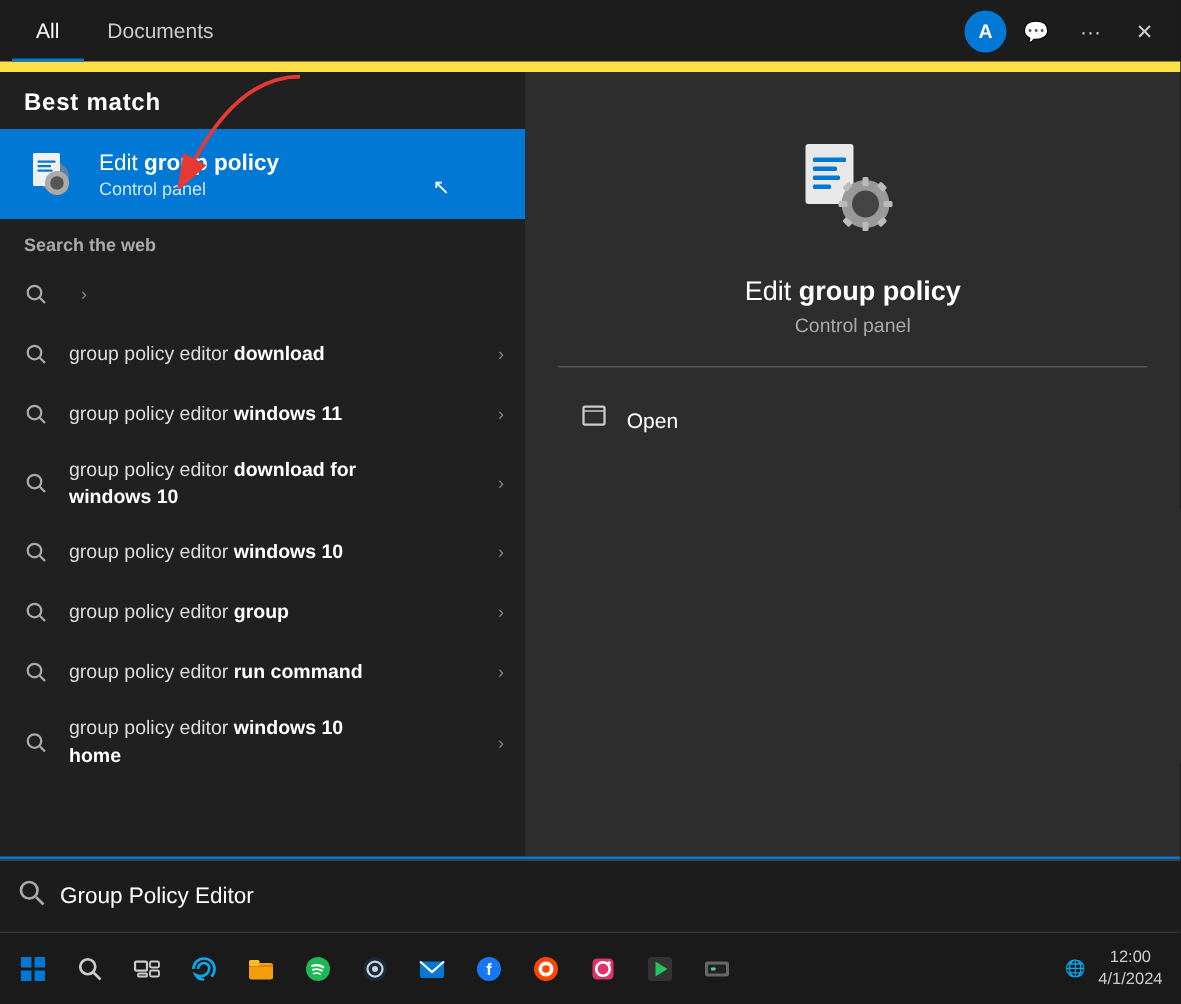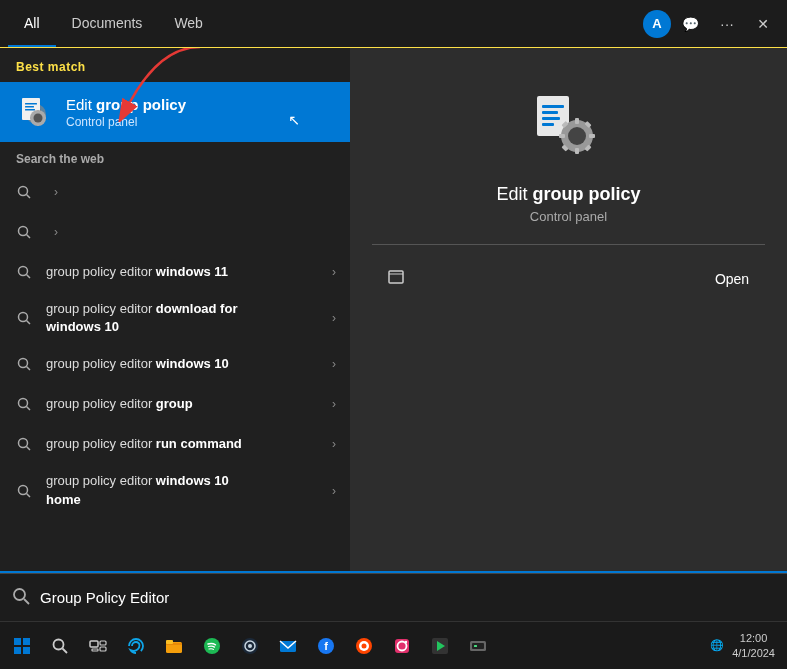--- a/index.html
+++ b/index.html
@@ -22,21 +22,21 @@
       background: #1c1c1c;
       display: flex;
       flex-direction: column;
     }
 
     
     .tab-bar {
       display: flex;
       align-items: center;
       background: #1c1c1c;
-      border-bottom: 1px solid #fde047;
+      border-bottom: 7px solid #fde047;
       height: 48px;
       padding: 0 8px;
     }
     .tab-item {
       padding: 0 16px;
       height: 100%;
       display: flex;
       align-items: center;
       color: #ccc;
       font-size: 14px;
@@ -94,22 +94,22 @@
     
     .left-panel {
       width: 350px;
       background: #202020;
       display: flex;
       flex-direction: column;
       overflow-y: auto;
     }
 
     .best-match-label {
-      color: #fde047;
-      font-size: 12px;
+      color: #ffffff;
+      font-size: 16px;
       padding: 12px 16px 8px;
       font-weight: 600;
       letter-spacing: 0.5px;
     }
 
     
     .best-match-item {
       display: flex;
       align-items: center;
       background: #0078d4;
@@ -213,21 +213,20 @@
       background: #555;
       margin-bottom: 16px;
     }
     .right-action {
       display: flex;
       align-items: center;
       padding: 8px 16px;
       cursor: pointer;
       width: 90%;
       border-radius: 4px;
-      justify-content: space-between;
     }
     .right-action-icon {
       color: #ccc;
       margin-right: 12px;
       font-size: 16px;
     }
     .right-action-text {
       color: #fff;
       font-size: 14px;
     }
@@ -302,23 +301,20 @@
 </head>
 <body>
 
 <div class="search-popup">
   <div class="tab-bar">
     <div class="tab-item active">
       <span>All</span>
     </div>
     <div class="tab-item">
       <span>Documents</span>
-    </div>
-    <div class="tab-item">
-      <span>Web</span>
     </div>
     <div class="tab-spacer"></div>
     <div class="tab-actions">
       <div class="avatar-circle">
         <span>A</span>
       </div>
       <div class="tab-action-btn">
         <span>💬</span>
       </div>
       <div class="tab-action-btn">
@@ -389,20 +385,21 @@
         <span class="chevron-right">›</span>
       </div>
 
       <div class="result-item">
         <div class="search-icon-wrap">
           <svg width="14" height="14" viewBox="0 0 14 14">
             <circle cx="6" cy="6" r="4.5" fill="none" stroke="#aaa" stroke-width="1.5"></circle>
             <line x1="9.5" y1="9.5" x2="13" y2="13" stroke="#aaa" stroke-width="1.5"></line>
           </svg>
         </div>
+        <span class="result-text">group policy editor <strong>download</strong></span>
         <span class="chevron-right">›</span>
       </div>
 
       <div class="result-item">
         <div class="search-icon-wrap">
           <svg width="14" height="14" viewBox="0 0 14 14">
             <circle cx="6" cy="6" r="4.5" fill="none" stroke="#aaa" stroke-width="1.5"></circle>
             <line x1="9.5" y1="9.5" x2="13" y2="13" stroke="#aaa" stroke-width="1.5"></line>
           </svg>
         </div>

